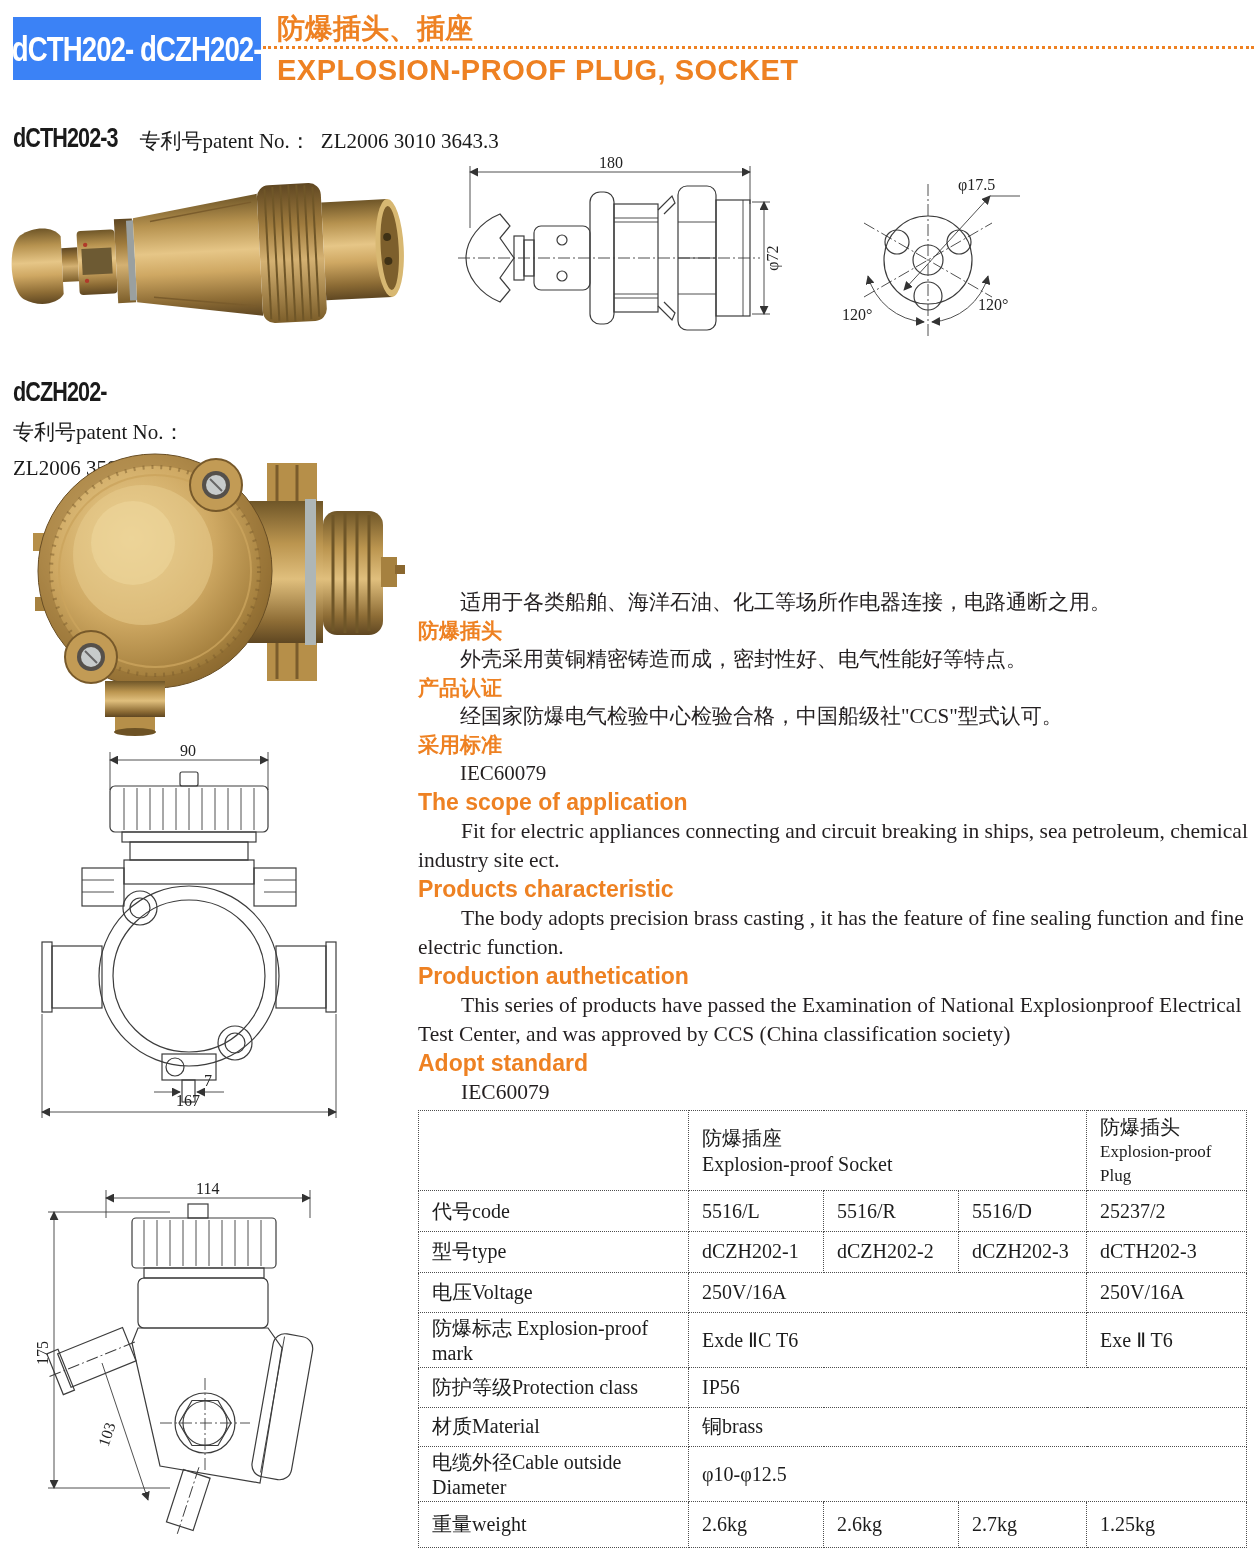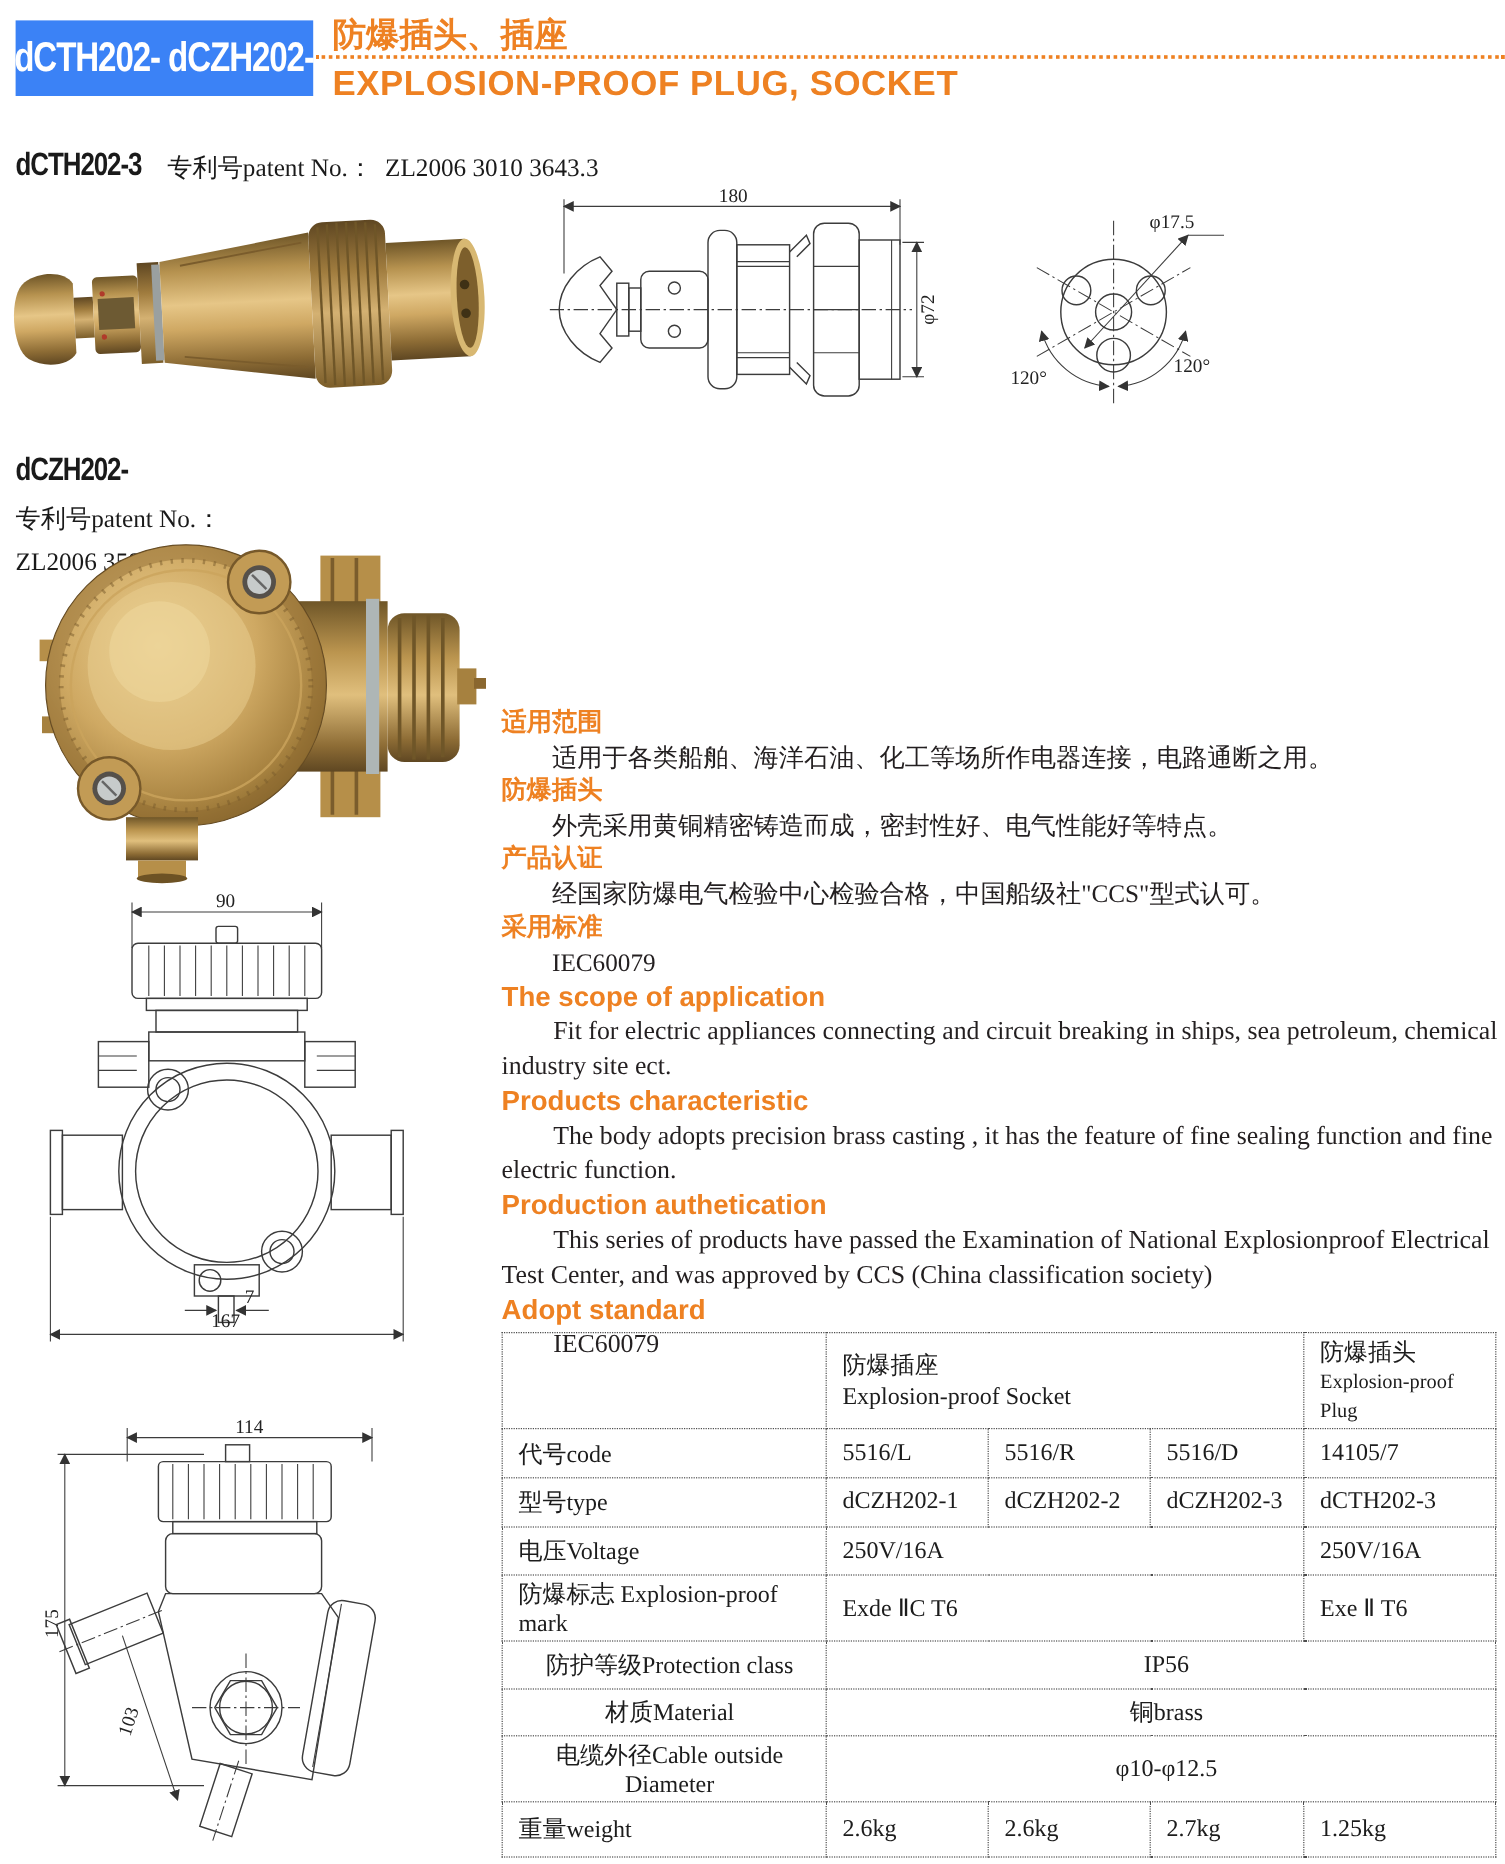--- a/index.html
+++ b/index.html
@@ -41,21 +41,21 @@
   table.spec{
     position:absolute;left:418px;top:1110px;width:828px;height:438px;
     border-collapse:collapse;table-layout:fixed;
   }
   table.spec td{
     border:1px dotted #4d4d4d;font-size:20px;padding:0 4px 0 13px;
     vertical-align:middle;color:#1c1c1c;overflow:hidden;
   }
   td.lab{border-right:2px solid #3f3f3f;}
   tr.r-h{height:58px;} tr.r-s{height:38px;} tr.r-f{height:74px;}
-  tr.r-m{height:37px;text-align:center;} tr.r-w{height:43px;}
+  tr.r-m{height:37px;} tr.r-w{height:43px;}
   .gh-zh{display:block;line-height:26px;}
   .gh-en{display:block;line-height:26px;}
   .gh-en-sm{display:block;line-height:24px;font-size:17px;}
   .sym{font-size:40px;font-family:"Liberation Serif",serif;letter-spacing:1px;}
   
   svg text.dim{font-family:"Liberation Serif",serif;font-size:16px;fill:#222;}
   svg .ln{stroke:#3c3c3c;stroke-width:1.2;fill:none;}
   svg .thin{stroke:#3c3c3c;stroke-width:.9;fill:none;}
   svg .cl{stroke:#3c3c3c;stroke-width:.9;fill:none;stroke-dasharray:12 3 2 3;}
 </style>
@@ -238,21 +238,20 @@
     <circle cx="86" cy="252" r="14" fill="#55504a"></circle>
       <circle cx="86" cy="252" r="10" fill="#c7cbcb"></circle>
     <line x1="80" y1="246" x2="92" y2="258" stroke="#666" stroke-width="2"></line>
     <rect x="100" y="276" width="60" height="36" fill="url(#bv3)"></rect>
     <rect x="110" y="312" width="40" height="14" fill="#b68f49"></rect>
     <ellipse cx="130" cy="327" rx="21" ry="4" fill="#6d5224"></ellipse>
   </g>
 </svg>
 
 <div class="abs info">
-  <p class="h-zh">适用范围</p>
   <p class="b-zh">适用于各类船舶、海洋石油、化工等场所作电器连接，电路通断之用。</p>
   <p class="h-zh">防爆插头</p>
   <p class="b-zh">外壳采用黄铜精密铸造而成，密封性好、电气性能好等特点。</p>
   <p class="h-zh">产品认证</p>
   <p class="b-zh">经国家防爆电气检验中心检验合格，中国船级社"CCS"型式认可。</p>
   <p class="h-zh">采用标准</p>
   <p class="b-zh">IEC60079</p>
   <p class="h-en">The scope of application</p>
   <p class="b-en">Fit for electric appliances connecting and circuit breaking in ships, sea petroleum, chemical industry site ect.</p>
   <p class="h-en">Products characteristic</p>
@@ -390,21 +389,21 @@
       <td>
         <span class="gh-zh">防爆插头</span>
         <span class="gh-en-sm">Explosion-proof Plug</span>
       </td>
     </tr>
     <tr class="r-s">
       <td class="lab">代号code</td>
       <td>5516/L</td>
       <td>5516/R</td>
       <td>5516/D</td>
-      <td>14105/7</td>
+      <td>25237/2</td>
     </tr>
     <tr class="r-s">
       <td class="lab">型号type</td>
       <td>dCZH202-1</td>
       <td>dCZH202-2</td>
       <td>dCZH202-3</td>
       <td>dCTH202-3</td>
     </tr>
     <tr class="r-s">
       <td class="lab">电压Voltage</td>

